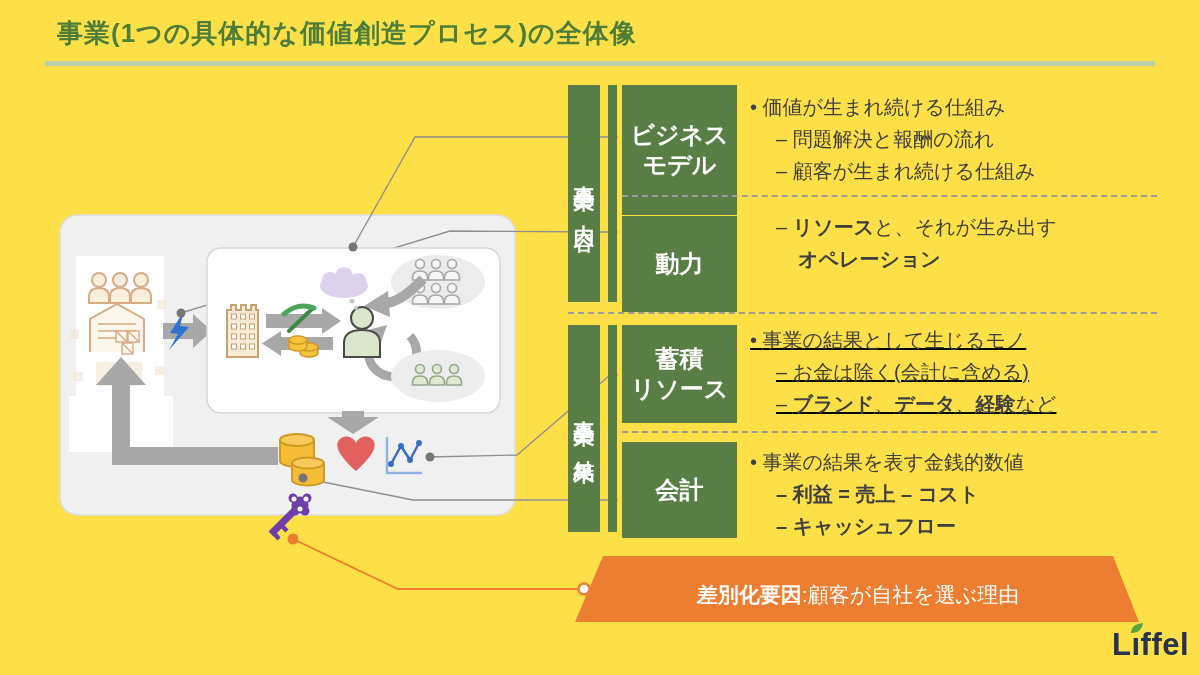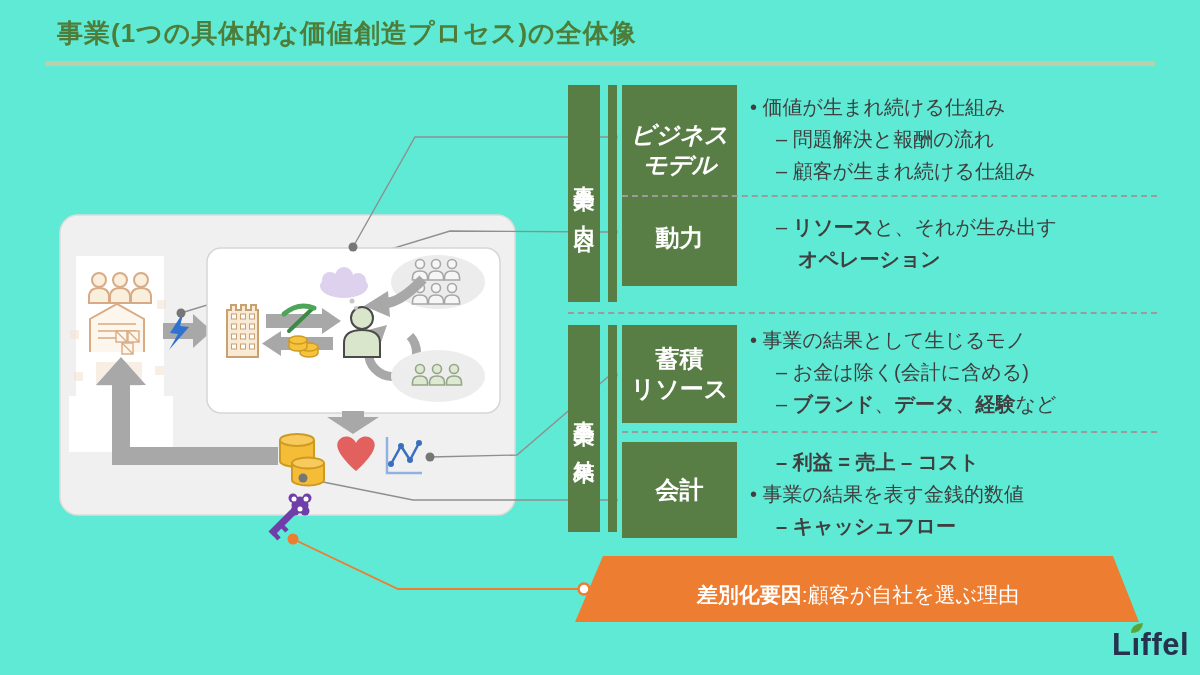--- a/index.html
+++ b/index.html
@@ -1,42 +1,42 @@
 <!DOCTYPE html>
 <html><head>
 <meta charset="utf-8">
 <style>
   html,body{margin:0;padding:0;background:#fff;}
-  .slide{position:relative;width:1200px;height:675px;background:#5eead4;overflow:hidden;
+  .slide{position:relative;width:1200px;height:675px;background:#fde047;overflow:hidden;
          font-family:"Liberation Sans","DejaVu Sans",sans-serif;}
   svg.layer{position:absolute;left:0;top:0;z-index:1;}
   .abs{position:absolute;z-index:2;}
   .page-title{left:57px;top:16px;font-size:26px;font-weight:bold;color:#4e7d3a;letter-spacing:1px;}
   .title-underline{left:45px;top:61px;width:1110px;height:5px;background:#b9d0ab;}
   .vbar{width:32px;background:#587d45;color:#fff;font-weight:bold;font-size:21px;
         display:flex;align-items:center;justify-content:center;
         writing-mode:vertical-rl;text-orientation:upright;letter-spacing:5px;}
   .bar1{left:568px;top:85px;height:217px;}
   .bar2{left:568px;top:325px;height:207px;}
   .strip{left:608px;width:9px;background:#587d45;}
   .strip1{top:85px;height:217px;}
   .strip2{top:325px;height:207px;}
   .gbox{left:622px;width:115px;background:#587d45;color:#fff;font-weight:bold;font-size:24px;
         display:flex;flex-direction:column;align-items:center;justify-content:center;line-height:1.25;}
   .gbox span:empty{display:none;}
-  .gbox1{top:85px;height:130px;font-style:italic;}
-  .gbox2{top:190px;height:96px;}
+  .gbox1{top:85px;height:130px;}
+  .gbox2{top:216px;height:96px;}
   .gbox3{top:325px;height:98px;}
   .gbox4{top:442px;height:96px;}
   .sep{border-top:2px dashed #9b9b9b;height:0;}
   .sep1{left:622px;top:195px;width:535px;}
   .sep2{left:568px;top:312px;width:589px;}
   .sep3{left:622px;top:431px;width:535px;}
   .sec{left:750px;width:440px;}
-  .sec1{top:91px;}  .sec2{top:211px;}  .sec3{top:324px;}  .sec4{top:446px;}
+  .sec1{top:91px;}  .sec2{top:211px;}  .sec3{top:324px;text-decoration:underline;}  .sec4{top:446px;}
   .tline{font-size:20px;line-height:32px;color:#3f3f3f;white-space:pre;}
   .tline.i1{padding-left:26px;}
   .tline.i2{padding-left:48px;}
   .b{font-weight:bold;}
   .banner{left:575px;top:556px;width:566px;height:77px;background:#ed7d31;
           clip-path:polygon(28px 0,538px 0,564px 66px,0 66px);
           display:flex;align-items:center;justify-content:center;}
   .banner .tline{color:#fff;font-size:21px;line-height:1;}
   .logo{left:1112px;top:627px;font-size:31px;font-weight:600;color:#26324e;letter-spacing:0.5px;}
   .logo-leaf{position:absolute;left:18px;top:-5px;}
@@ -275,22 +275,22 @@
   <div class="abs sec sec2">
       <div class="tline i1"><span>– </span><span class="b">リソース</span><span>と、それが生み出す</span></div>
       <div class="tline i2"><span class="b">オペレーション</span></div>
     </div>
   <div class="abs sec sec3">
       <div class="tline"><span>• </span><span>事業の結果として生じるモノ</span></div>
       <div class="tline i1"><span>– </span><span>お金は除く(会計に含める)</span></div>
       <div class="tline i1"><span>– </span><span class="b">ブランド</span><span>、</span><span class="b">データ</span><span>、</span><span class="b">経験</span><span>など</span></div>
     </div>
   <div class="abs sec sec4">
+      <div class="tline"><span>• </span><span>事業の結果を表す金銭的数値</span></div>
       <div class="tline i1"><span class="b">– </span><span class="b">利益 = 売上 – コスト</span></div>
-      <div class="tline"><span>• </span><span>事業の結果を表す金銭的数値</span></div>
       <div class="tline i1"><span class="b">– </span><span class="b">キャッシュフロー</span></div>
     </div>
 
   <div class="abs banner">
       <div class="tline"><span class="b">差別化要因</span><span>:顧客が自社を選ぶ理由</span></div>
     </div>
 
   <div class="abs logo">
     <span>L</span><span>ı</span><span>ffel</span>
     <svg class="logo-leaf" width="14" height="12" viewBox="0 0 14 12">

